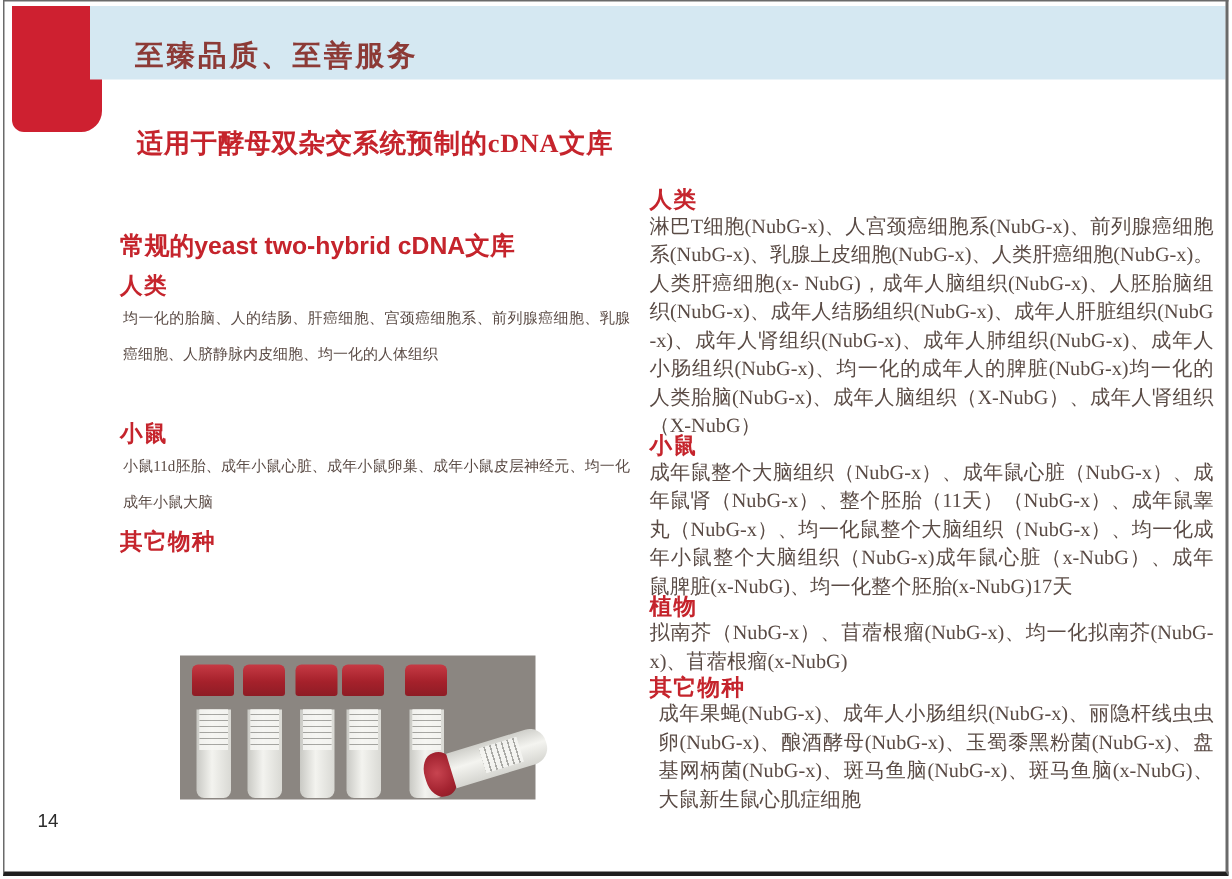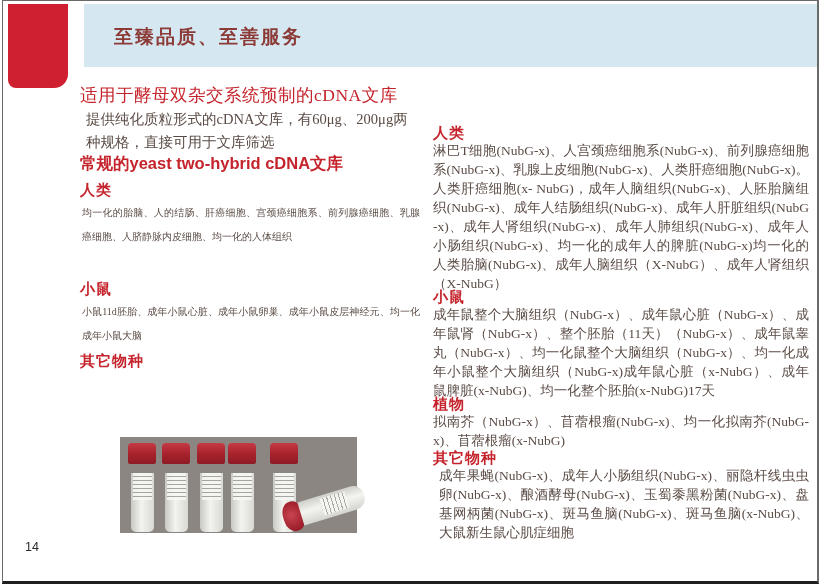--- a/index.html
+++ b/index.html
@@ -10,33 +10,33 @@
   .frame{
     position:absolute;left:2px;top:0px;right:2px;bottom:2px;
     border:1px solid #6a6a6a;border-right-width:2px;border-bottom:3px solid #1f1f1f;
     pointer-events:none;
   }
   .red-block{
     position:absolute;left:8px;top:4px;width:60px;height:84px;
     background:#ce2030;border-radius:0 0 14px 8px;
   }
   .header-band{
-    position:absolute;left:84px;top:4px;right:4px;height:63px;
+    position:absolute;left:60px;top:4px;right:4px;height:49px;
     background:#d5e8f2;
   }
   .header-title{
     position:absolute;left:30px;top:20px;
     font-size:19px;font-weight:bold;color:#8c3a36;letter-spacing:2px;
   }
   .col{position:absolute;top:0;height:586px;}
   .col-left{left:80px;width:340px;}
   .col-right{left:433px;width:376px;}
   .col > *{position:absolute;left:0;margin:0;}
   h1.doc-title{
-    font-size:17.5px;font-weight:normal;color:#c5242c;letter-spacing:.5px;width:100%;
+    font-size:17.5px;font-weight:bold;color:#c5242c;letter-spacing:.5px;width:100%;text-align:center;
   }
   h1.doc-title.right{
     font-family:"Liberation Sans","DejaVu Sans",sans-serif;
     font-size:16px;line-height:19px;word-break:break-all;
   }
   .intro{
     left:6px;width:334px;font-size:14.5px;line-height:23px;color:#5a4b45;
   }
   h2.sub-title{
     font-family:"Liberation Sans","DejaVu Sans",sans-serif;
@@ -100,21 +100,20 @@
 <div class="canvas">
 
   <div class="red-block"></div>
 
   <div class="header-band">
     <span class="header-title">至臻品质、至善服务</span>
   </div>
 
   <div class="col col-left">
     <h1 class="doc-title" style="top:83px;">适用于酵母双杂交系统预制的cDNA文库</h1>
-    <p class="intro" style="top:108px;">提供纯化质粒形式的cDNA文库，有60μg、200μg两种规格，直接可用于文库筛选</p>
     <h2 class="sub-title" style="top:153px;text-align:right;">常规的yeast two-hybrid cDNA文库</h2>
 
     <h3 class="sec" style="top:181px;">人类</h3>
     <p class="body-l" style="top:201px;">均一化的胎脑、人的结肠、肝癌细胞、宫颈癌细胞系、前列腺癌细胞、乳腺癌细胞、人脐静脉内皮细胞、均一化的人体组织</p>
 
     <h3 class="sec" style="top:280px;">小鼠</h3>
     <p class="body-l" style="top:300px;">小鼠11d胚胎、成年小鼠心脏、成年小鼠卵巢、成年小鼠皮层神经元、均一化成年小鼠大脑</p>
 
     <h3 class="sec" style="top:352px;">其它物种</h3>
 

